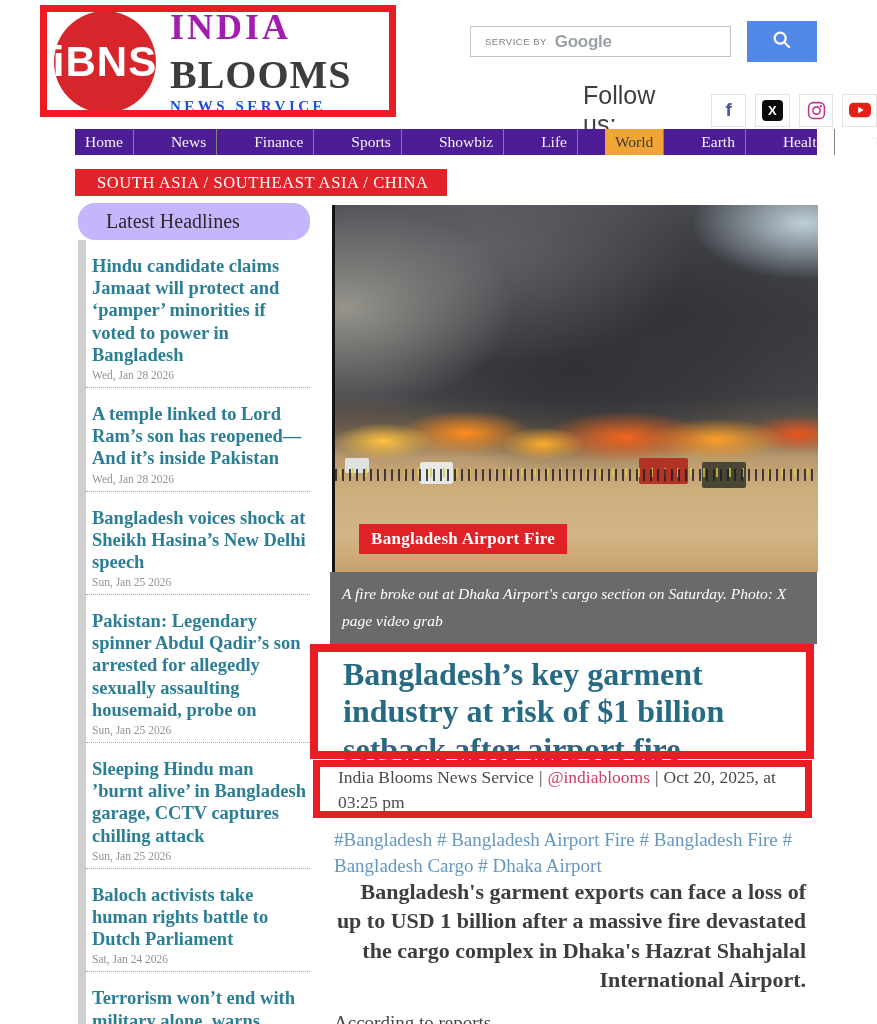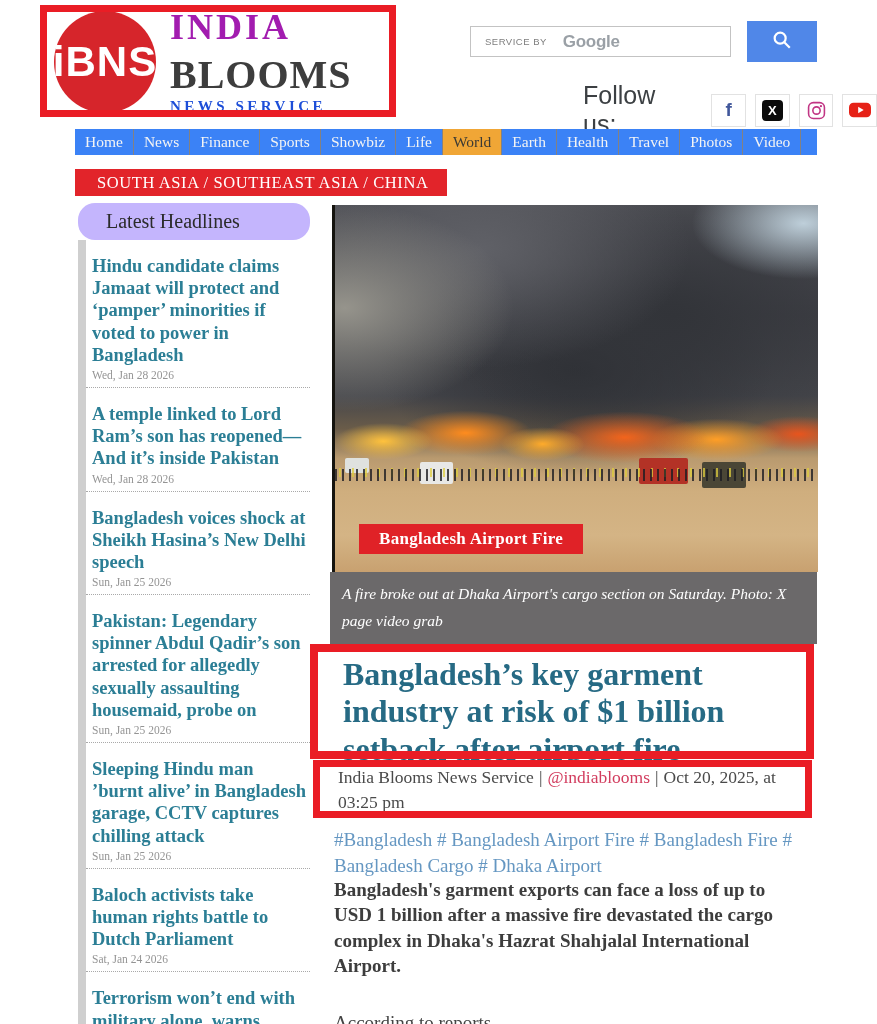--- a/index.html
+++ b/index.html
@@ -18,35 +18,35 @@
                font-family:"Liberation Sans",sans-serif;font-weight:bold;font-size:42px;letter-spacing:1px;}
   .logo-text{margin-left:14px;line-height:1;}
   .logo-india{color:#a21caf;font-weight:bold;font-size:36px;letter-spacing:3px;}
   .logo-blooms{color:#3d3d3d;font-weight:bold;font-size:40px;letter-spacing:1px;margin-top:10px;}
   .logo-sub{color:#1d4ed8;font-weight:bold;font-size:15px;letter-spacing:3.5px;margin-top:4px;}
 
   
   .search-box{left:470px;top:26px;width:261px;height:31px;border:1px solid #c3c3c3;background:#fff;
               display:flex;align-items:center;padding-left:14px;box-sizing:border-box;cursor:text;}
   .enhanced{font-family:"Liberation Sans",sans-serif;font-size:9.5px;color:#7e7e7e;letter-spacing:.5px;}
-  .gbrand{font-family:"Liberation Sans",sans-serif;font-size:17px;color:#9aa0a6;font-weight:600;margin-left:16px;letter-spacing:-.3px;}
+  .gbrand{font-family:"Liberation Sans",sans-serif;font-size:17px;color:#9aa0a6;font-weight:600;margin-left:8px;letter-spacing:-.3px;}
   .search-btn{left:747px;top:21px;width:70px;height:41px;background:#5087e8;border:none;cursor:pointer;
               display:flex;align-items:center;justify-content:center;}
 
   
   .follow-row{left:583px;top:81px;display:flex;align-items:center;gap:9px;}
   .follow-label{font-family:"Liberation Sans",sans-serif;font-size:25px;color:#3c4043;margin-right:8px;}
   .sicon{width:33px;height:31px;border:1px solid #e2e2e2;background:#fff;display:flex;
          align-items:center;justify-content:center;cursor:pointer;}
   .fb{font-family:"Liberation Sans",sans-serif;font-weight:bold;font-size:19px;color:#41579b;}
   .xsq{width:21px;height:21px;background:#0b0b0b;border-radius:4px;color:#fff;display:flex;align-items:center;
        justify-content:center;font-family:"Liberation Sans",sans-serif;font-weight:bold;font-size:13px;}
 
   
-  .nav{left:75px;top:129px;width:742px;height:26px;background:#3b82f6;display:flex;align-items:stretch;z-index:1;}
+  .nav{left:75px;top:129px;width:742px;height:26px;background:#4c1d95;display:flex;align-items:stretch;z-index:1;gap:27px;}
   .nav-item{display:flex;align-items:center;padding:0 10px;color:#f4f4f4;font-size:15.5px;
             border-right:1px solid #838182;cursor:pointer;white-space:nowrap;}
   .nav-item.active{background:#f0a636;color:#3c3a34;}
 
   
   .banner{left:75px;top:169px;width:372px;height:27px;background:#e2242a;color:#fff;display:flex;
           align-items:center;padding-left:22px;box-sizing:border-box;font-size:16.5px;letter-spacing:.6px;}
 
   
   .sidebar{left:78px;top:203px;width:232px;}
@@ -74,31 +74,31 @@
           radial-gradient(ellipse 60px 24px at 43% 60%, #ffab2a 0%, rgba(255,140,30,0) 70%),
           radial-gradient(ellipse 115px 36px at 60% 48%, #f2641c 0%, rgba(230,90,25,0) 72%),
           radial-gradient(ellipse 95px 30px at 79% 52%, #ff9e26 0%, rgba(255,140,30,0) 70%),
           radial-gradient(ellipse 75px 26px at 96% 42%, #e8541d 0%, rgba(220,80,25,0) 70%);}
   .crowd{position:absolute;left:0;right:0;top:71%;height:20px;
         background:
           repeating-linear-gradient(90deg, rgba(28,28,34,.8) 0 2px, rgba(0,0,0,0) 2px 7px) 0 40%/100% 60% no-repeat,
           repeating-linear-gradient(90deg, rgba(222,205,60,.75) 0 2px, rgba(0,0,0,0) 2px 13px) 4px 20%/100% 45% no-repeat;}
   .veh{position:absolute;border-radius:2px;}
   .hero-tag{position:absolute;left:24px;bottom:18px;background:#e02227;color:#fff;font-weight:bold;
-            font-size:17px;padding:5px 20px;letter-spacing:.3px;}
+            font-size:17px;padding:5px 12px;letter-spacing:.3px;}
   .caption{position:absolute;left:0;top:367px;width:487px;box-sizing:border-box;background:#6b696a;color:#fff;
            font-style:italic;font-size:15.5px;line-height:1.75;padding:8px 12px 10px 12px;}
   .headline{position:absolute;left:4px;top:442px;width:478px;color:#266a84;font-weight:600;
             font-size:32px;line-height:1.17;}
   .byline{position:absolute;left:8px;top:560px;width:472px;color:#4a4a4a;font-size:17.5px;line-height:1.45;}
   .byline .sep{margin:0 5px;}
   .byline .handle{color:#d23c5e;cursor:pointer;}
   .hashtags{position:absolute;left:4px;top:622px;width:462px;color:#6597c2;font-size:19px;line-height:1.35;cursor:pointer;}
   .lead{position:absolute;left:4px;top:672px;width:472px;color:#3d3d3d;font-weight:bold;
-        font-size:19px;line-height:1.33;}
+        font-size:22px;line-height:1.33;text-align:right;}
   .body-partial{position:absolute;left:4px;top:807px;width:472px;color:#444;font-size:19px;}
 </style>
 </head>
 <body>
 
 <div class="abs logo-wrap">
   <div class="logo-inner">
     <div class="logo-circle">iBNS</div>
     <div class="logo-text">
       <div class="logo-india">INDIA</div>

